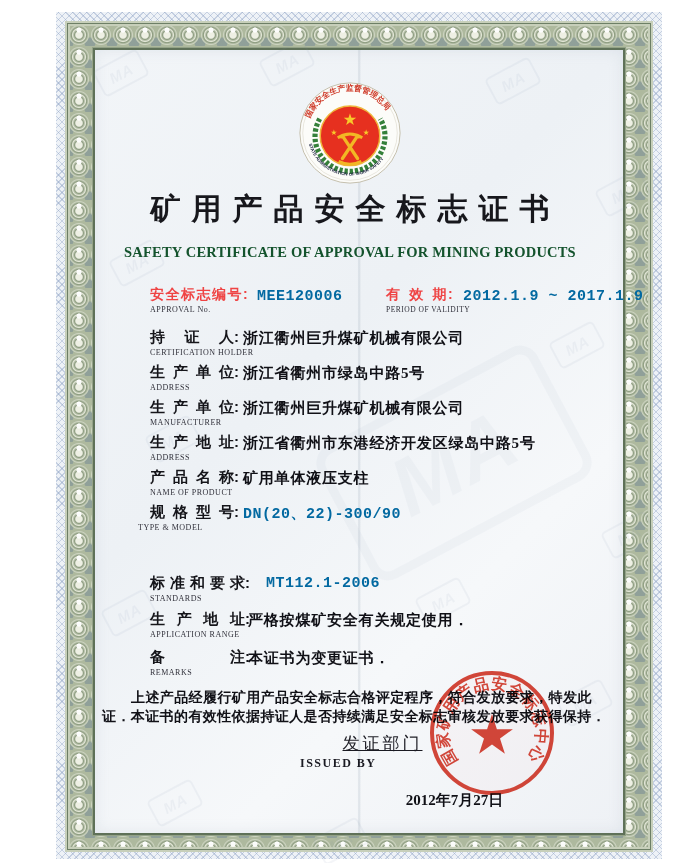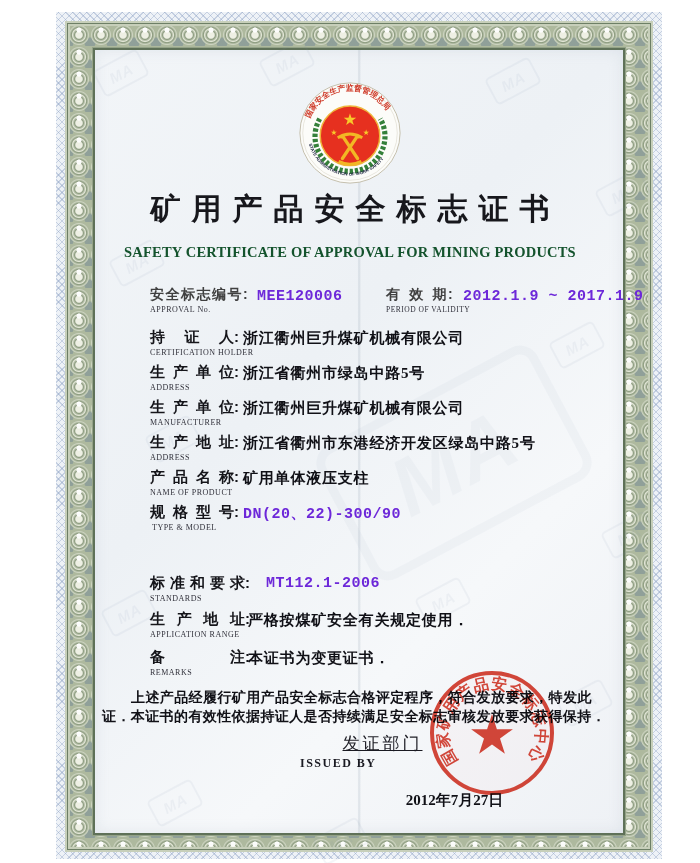--- a/index.html
+++ b/index.html
@@ -31,24 +31,24 @@
       font:italic bold 15px "Liberation Sans","DejaVu Sans",sans-serif;letter-spacing:1px;z-index:2;}
   .wm-big{width:230px;height:132px;border-width:9px;border-radius:20px;font-size:82px;opacity:.05;}
 
   
   .content{position:absolute;inset:0;z-index:3;}
   .abs{position:absolute;}
   .ctr{left:0;right:0;text-align:center;}
   .title{top:189px;font-size:30px;font-weight:bold;letter-spacing:11px;text-indent:11px;color:#17171c;}
   .subtitle{top:244px;font-size:14.5px;font-weight:bold;letter-spacing:.2px;color:#14532d;}
 
-  .lbl-cn{font:bold 14px "Liberation Sans","DejaVu Sans",sans-serif;color:#404040;letter-spacing:1.5px;}
+  .lbl-cn{font:bold 14px "Liberation Sans","DejaVu Sans",sans-serif;color:#ef4444;letter-spacing:1.5px;}
   .lbl-cn2{font:bold 15px "Liberation Sans","DejaVu Sans",sans-serif;color:#15151a;}
   .lbl-en{font:normal 8px "Liberation Serif","DejaVu Serif",serif;color:#30303a;letter-spacing:.5px;}
-  .val-latin{font:bold 15px "Liberation Mono","DejaVu Sans Mono",monospace;letter-spacing:.5px;color:#6d28d9;}
+  .val-latin{font:bold 15px "Liberation Mono","DejaVu Sans Mono",monospace;letter-spacing:.5px;color:#0369a1;}
   .val-cn{font:bold 15px "Liberation Serif","DejaVu Serif",serif;letter-spacing:.8px;color:#101016;}
   .jlbl{display:inline-block;text-align:justify;text-align-last:justify;vertical-align:baseline;}
   .w84{width:84px;} .w95{width:95px;} .w62{width:62px;}
 
   .statement-line{white-space:nowrap;font:bold 14px "Liberation Serif","DejaVu Serif",serif;
                   letter-spacing:.4px;color:#111117;line-height:18.5px;}
   .indent{text-indent:29px;}
 
   .issued-cn{top:732px;left:300px;width:165px;text-align:center;font-size:17px;letter-spacing:3px;color:#1a1a22;text-decoration:underline;}
   .issued-en{top:756px;left:300px;width:165px;text-align:left;font-weight:bold;font-size:12px;letter-spacing:1.5px;color:#1a1a22;}
@@ -140,21 +140,21 @@
 
     <div class="abs lbl-cn2" style="left:150px;top:433px"><span class="jlbl w84">生产地址</span><span>:</span></div>
     <div class="abs lbl-en" style="left:150px;top:453px">ADDRESS</div>
     <div class="abs val-cn" style="left:243px;top:434px">浙江省衢州市东港经济开发区绿岛中路5号</div>
 
     <div class="abs lbl-cn2" style="left:150px;top:468px"><span class="jlbl w84">产品名称</span><span>:</span></div>
     <div class="abs lbl-en" style="left:150px;top:488px">NAME OF PRODUCT</div>
     <div class="abs val-cn" style="left:243px;top:469px">矿用单体液压支柱</div>
 
     <div class="abs lbl-cn2" style="left:150px;top:503px"><span class="jlbl w84">规格型号</span><span>:</span></div>
-    <div class="abs lbl-en" style="left:152px;top:523px">TYPE &amp; MODEL</div>
+    <div class="abs lbl-en" style="left:138px;top:523px">TYPE &amp; MODEL</div>
     <div class="abs val-latin" style="left:243px;top:504px">DN(20、22)-300/90</div>
 
     <div class="abs lbl-cn2" style="left:150px;top:574px"><span class="jlbl w95">标准和要求</span><span>:</span></div>
     <div class="abs lbl-en" style="left:150px;top:594px">STANDARDS</div>
     <div class="abs val-latin" style="left:266px;top:575px">MT112.1-2006</div>
 
     <div class="abs lbl-cn2" style="left:150px;top:610px"><span class="jlbl w95">生产地址</span><span>:</span></div>
     <div class="abs lbl-en" style="left:150px;top:630px">APPLICATION RANGE</div>
     <div class="abs val-cn" style="left:248px;top:611px">严格按煤矿安全有关规定使用．</div>
 

